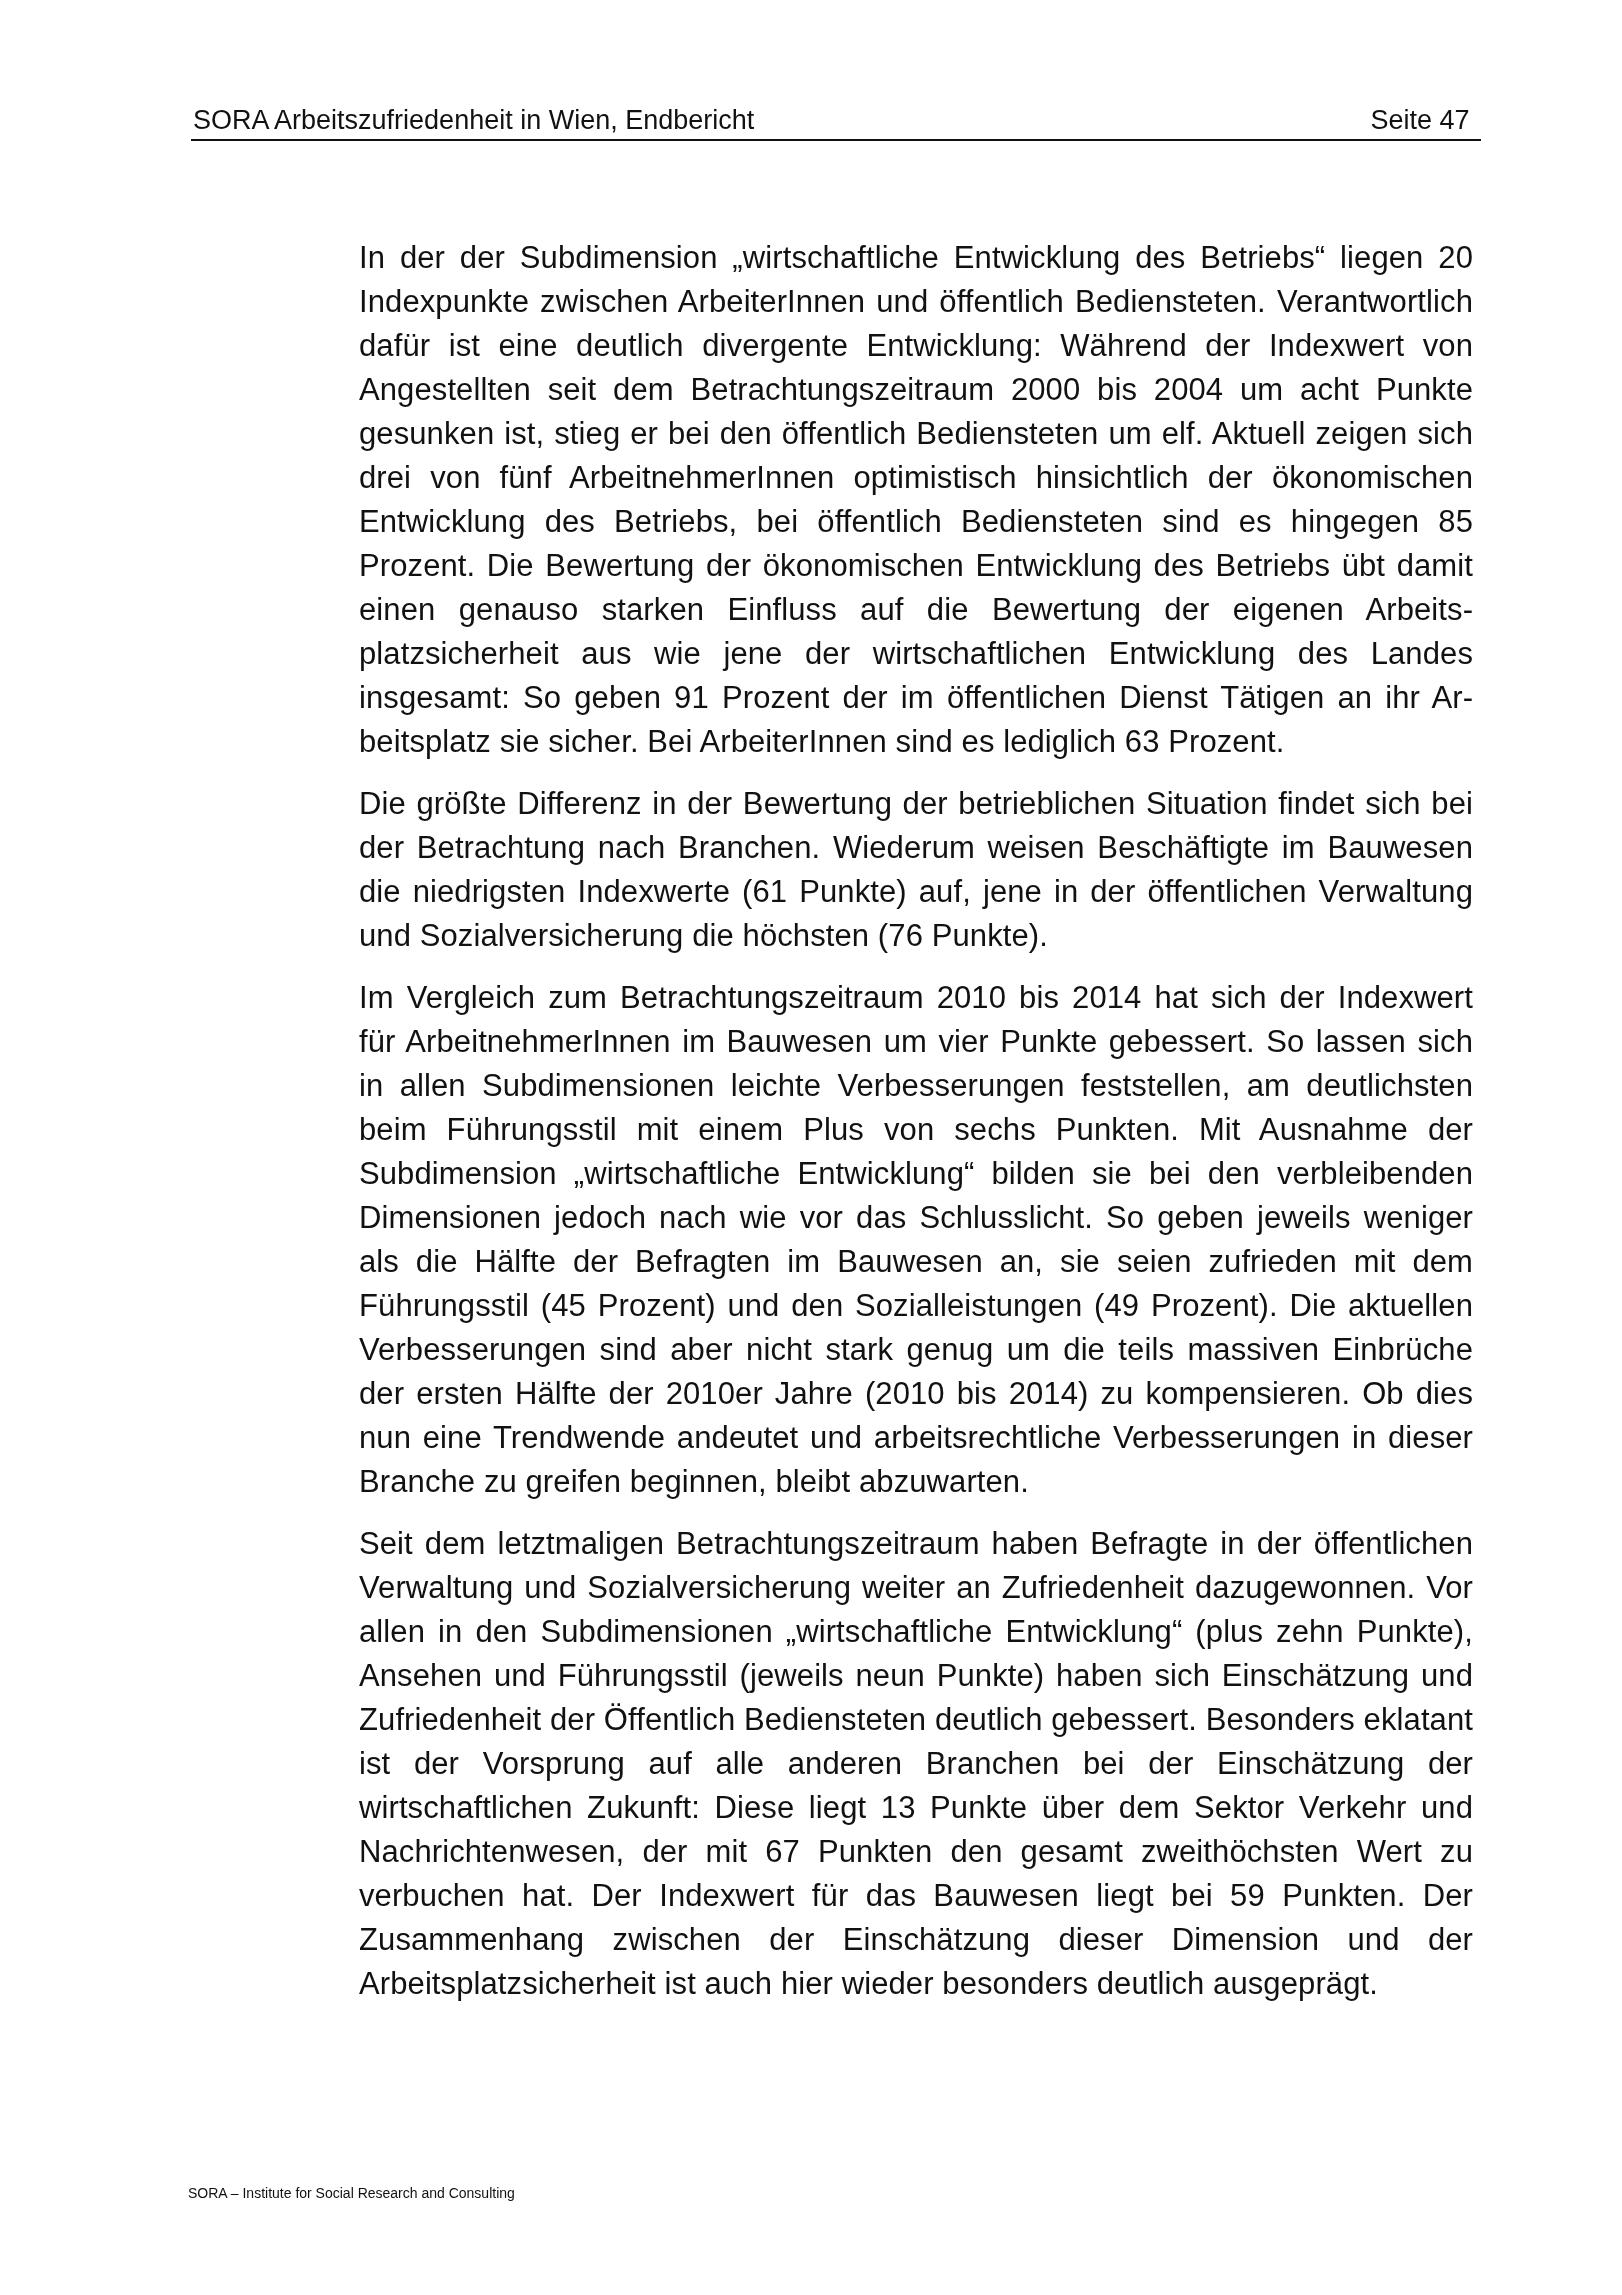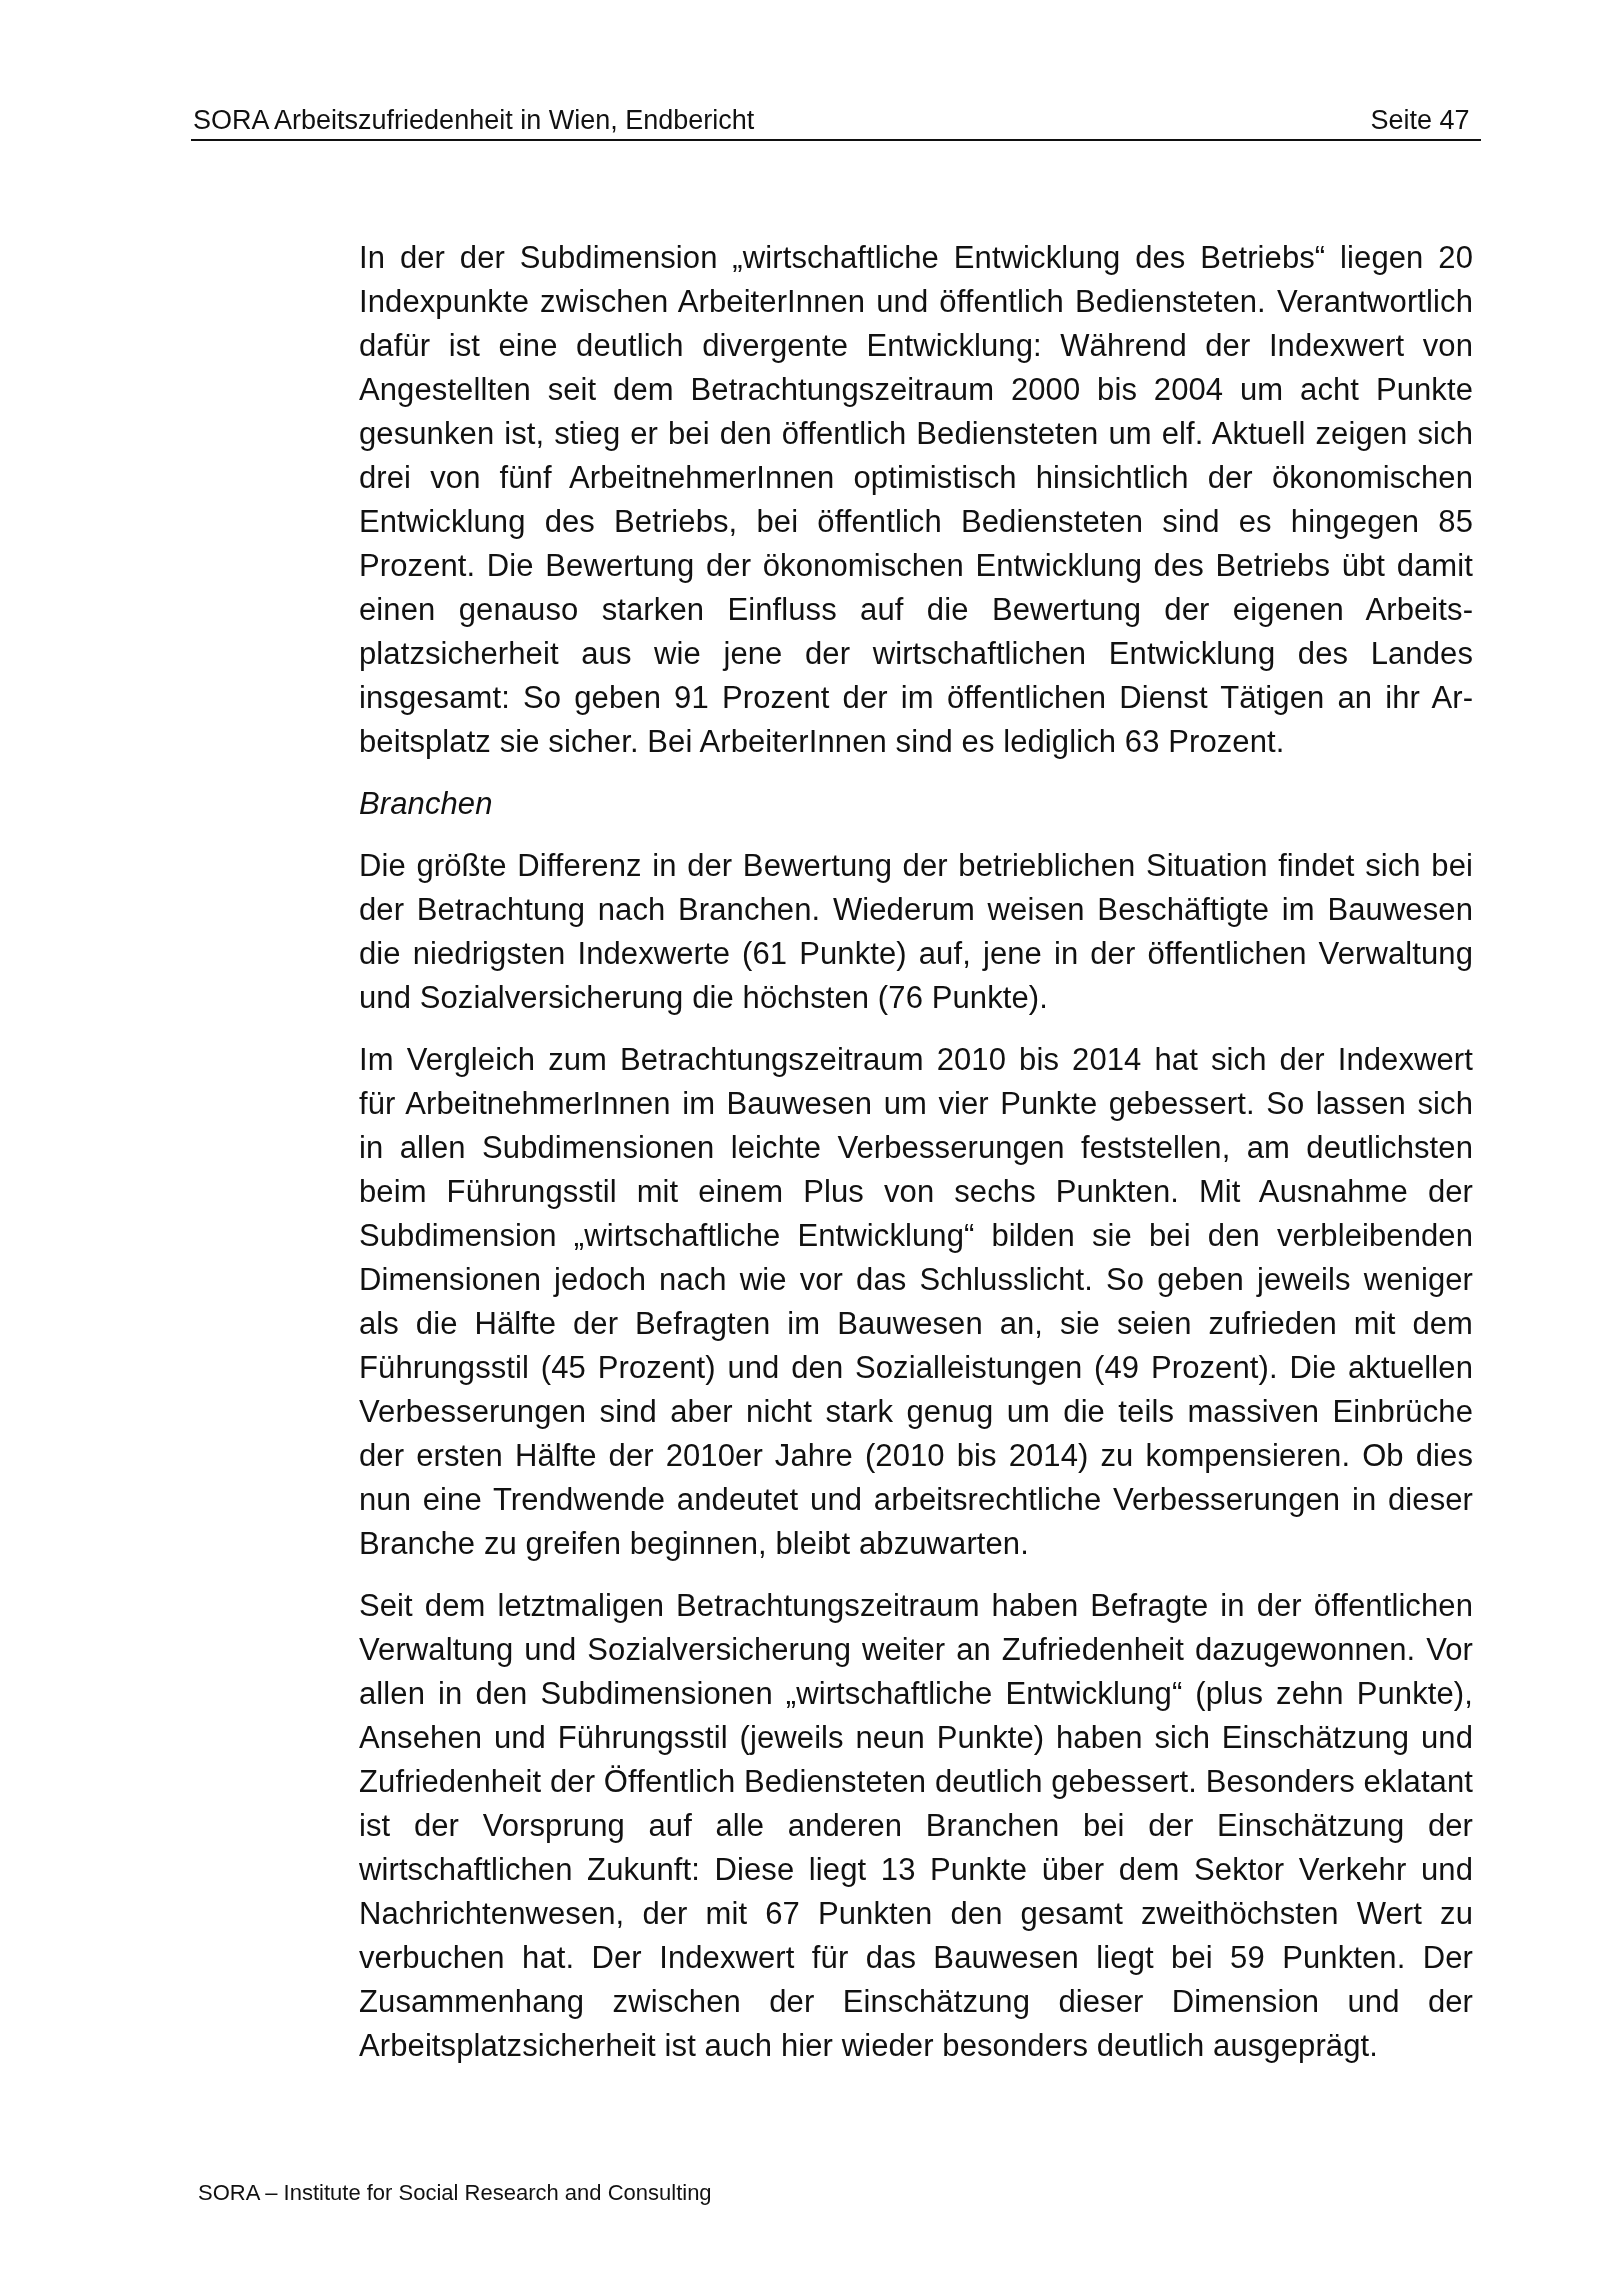--- a/index.html
+++ b/index.html
@@ -7,33 +7,32 @@
          font-family:"Liberation Sans", "DejaVu Sans", sans-serif; color:#111111; }
   .header { position:absolute; left:193px; top:104px; width:1288px; height:32px;
             font-size:27px; line-height:32px; }
   .header .title { position:absolute; left:0; top:0; }
   .header .page { position:absolute; right:11.4px; top:0; }
   .rule { position:absolute; left:191px; top:139px; width:1290px; height:2.4px; background:#111; }
   .body { position:absolute; left:359px; top:236px; width:1114px; }
   .body p { margin:0 0 18px 0; font-size:31px; line-height:44px; text-align:justify;
             hyphens:manual; letter-spacing:0.1px; }
   .body p.heading { font-style:italic; margin-bottom:18px; }
-  .footer { position:absolute; left:198px; top:2177px; font-size:22px; line-height:32px; }
+  .footer { position:absolute; left:188px; top:2177px; font-size:14px; line-height:32px; }
 </style>
 </head>
 <body>
 
 <div class="header">
   <span class="title">SORA Arbeitszufriedenheit in Wien, Endbericht</span>
   <span class="page">Seite 47</span>
 </div>
 <div class="rule"></div>
 
 <div class="body">
   <p>In der der Subdimension „wirtschaftliche Entwicklung des Betriebs“ liegen 20 Indexpunkte zwischen ArbeiterInnen und öffentlich Bediensteten. Verantwort­lich dafür ist eine deutlich divergente Entwicklung: Während der Indexwert von Angestellten seit dem Betrachtungszeitraum 2000 bis 2004 um acht Punkte gesunken ist, stieg er bei den öffentlich Bediensteten um elf. Aktuell zeigen sich drei von fünf ArbeitnehmerInnen optimistisch hinsichtlich der ökonomi­schen Entwicklung des Betriebs, bei öffentlich Bediensteten sind es hingegen 85 Prozent. Die Bewertung der ökonomischen Entwicklung des Betriebs übt damit einen genauso starken Einfluss auf die Bewertung der eigenen Arbeits­platzsicherheit aus wie jene der wirtschaftlichen Entwicklung des Landes insgesamt: So geben 91 Prozent der im öffentlichen Dienst Tätigen an ihr Ar­beitsplatz sie sicher. Bei ArbeiterInnen sind es lediglich 63 Prozent.</p>
-  <p class="heading">Branchen</p>
   <p>Die größte Differenz in der Bewertung der betrieblichen Situation findet sich bei der Betrachtung nach Branchen. Wiederum weisen Beschäftigte im Bau­wesen die niedrigsten Indexwerte (61 Punkte) auf, jene in der öffentlichen Verwaltung und Sozialversicherung die höchsten (76 Punkte).</p>
   <p>Im Vergleich zum Betrachtungszeitraum 2010 bis 2014 hat sich der Indexwert für ArbeitnehmerInnen im Bauwesen um vier Punkte gebessert. So lassen sich in allen Subdimensionen leichte Verbesserungen feststellen, am deut­lichsten beim Führungsstil mit einem Plus von sechs Punkten. Mit Ausnahme der Subdimension „wirtschaftliche Entwicklung“ bilden sie bei den verbleiben­den Dimensionen jedoch nach wie vor das Schlusslicht. So geben jeweils weniger als die Hälfte der Befragten im Bauwesen an, sie seien zufrieden mit dem Führungsstil (45 Prozent) und den Sozialleistungen (49 Prozent). Die ak­tuellen Verbesserungen sind aber nicht stark genug um die teils massiven Einbrüche der ersten Hälfte der 2010er Jahre (2010 bis 2014) zu kompensie­ren. Ob dies nun eine Trendwende andeutet und arbeitsrechtliche Verbesserungen in dieser Branche zu greifen beginnen, bleibt abzuwarten.</p>
   <p>Seit dem letztmaligen Betrachtungszeitraum haben Befragte in der öffentli­chen Verwaltung und Sozialversicherung weiter an Zufriedenheit dazugewonnen. Vor allen in den Subdimensionen „wirtschaftliche Entwick­lung“ (plus zehn Punkte), Ansehen und Führungsstil (jeweils neun Punkte) haben sich Einschätzung und Zufriedenheit der Öffentlich Bediensteten deut­lich gebessert. Besonders eklatant ist der Vorsprung auf alle anderen Branchen bei der Einschätzung der wirtschaftlichen Zukunft: Diese liegt 13 Punkte über dem Sektor Verkehr und Nachrichtenwesen, der mit 67 Punkten den gesamt zweithöchsten Wert zu verbuchen hat. Der Indexwert für das Bauwesen liegt bei 59 Punkten. Der Zusammenhang zwischen der Einschät­zung dieser Dimension und der Arbeitsplatzsicherheit ist auch hier wieder besonders deutlich ausgeprägt.</p>
 </div>
 
 <div class="footer">SORA – Institute for Social Research and Consulting</div>
 
 
 </body></html>

